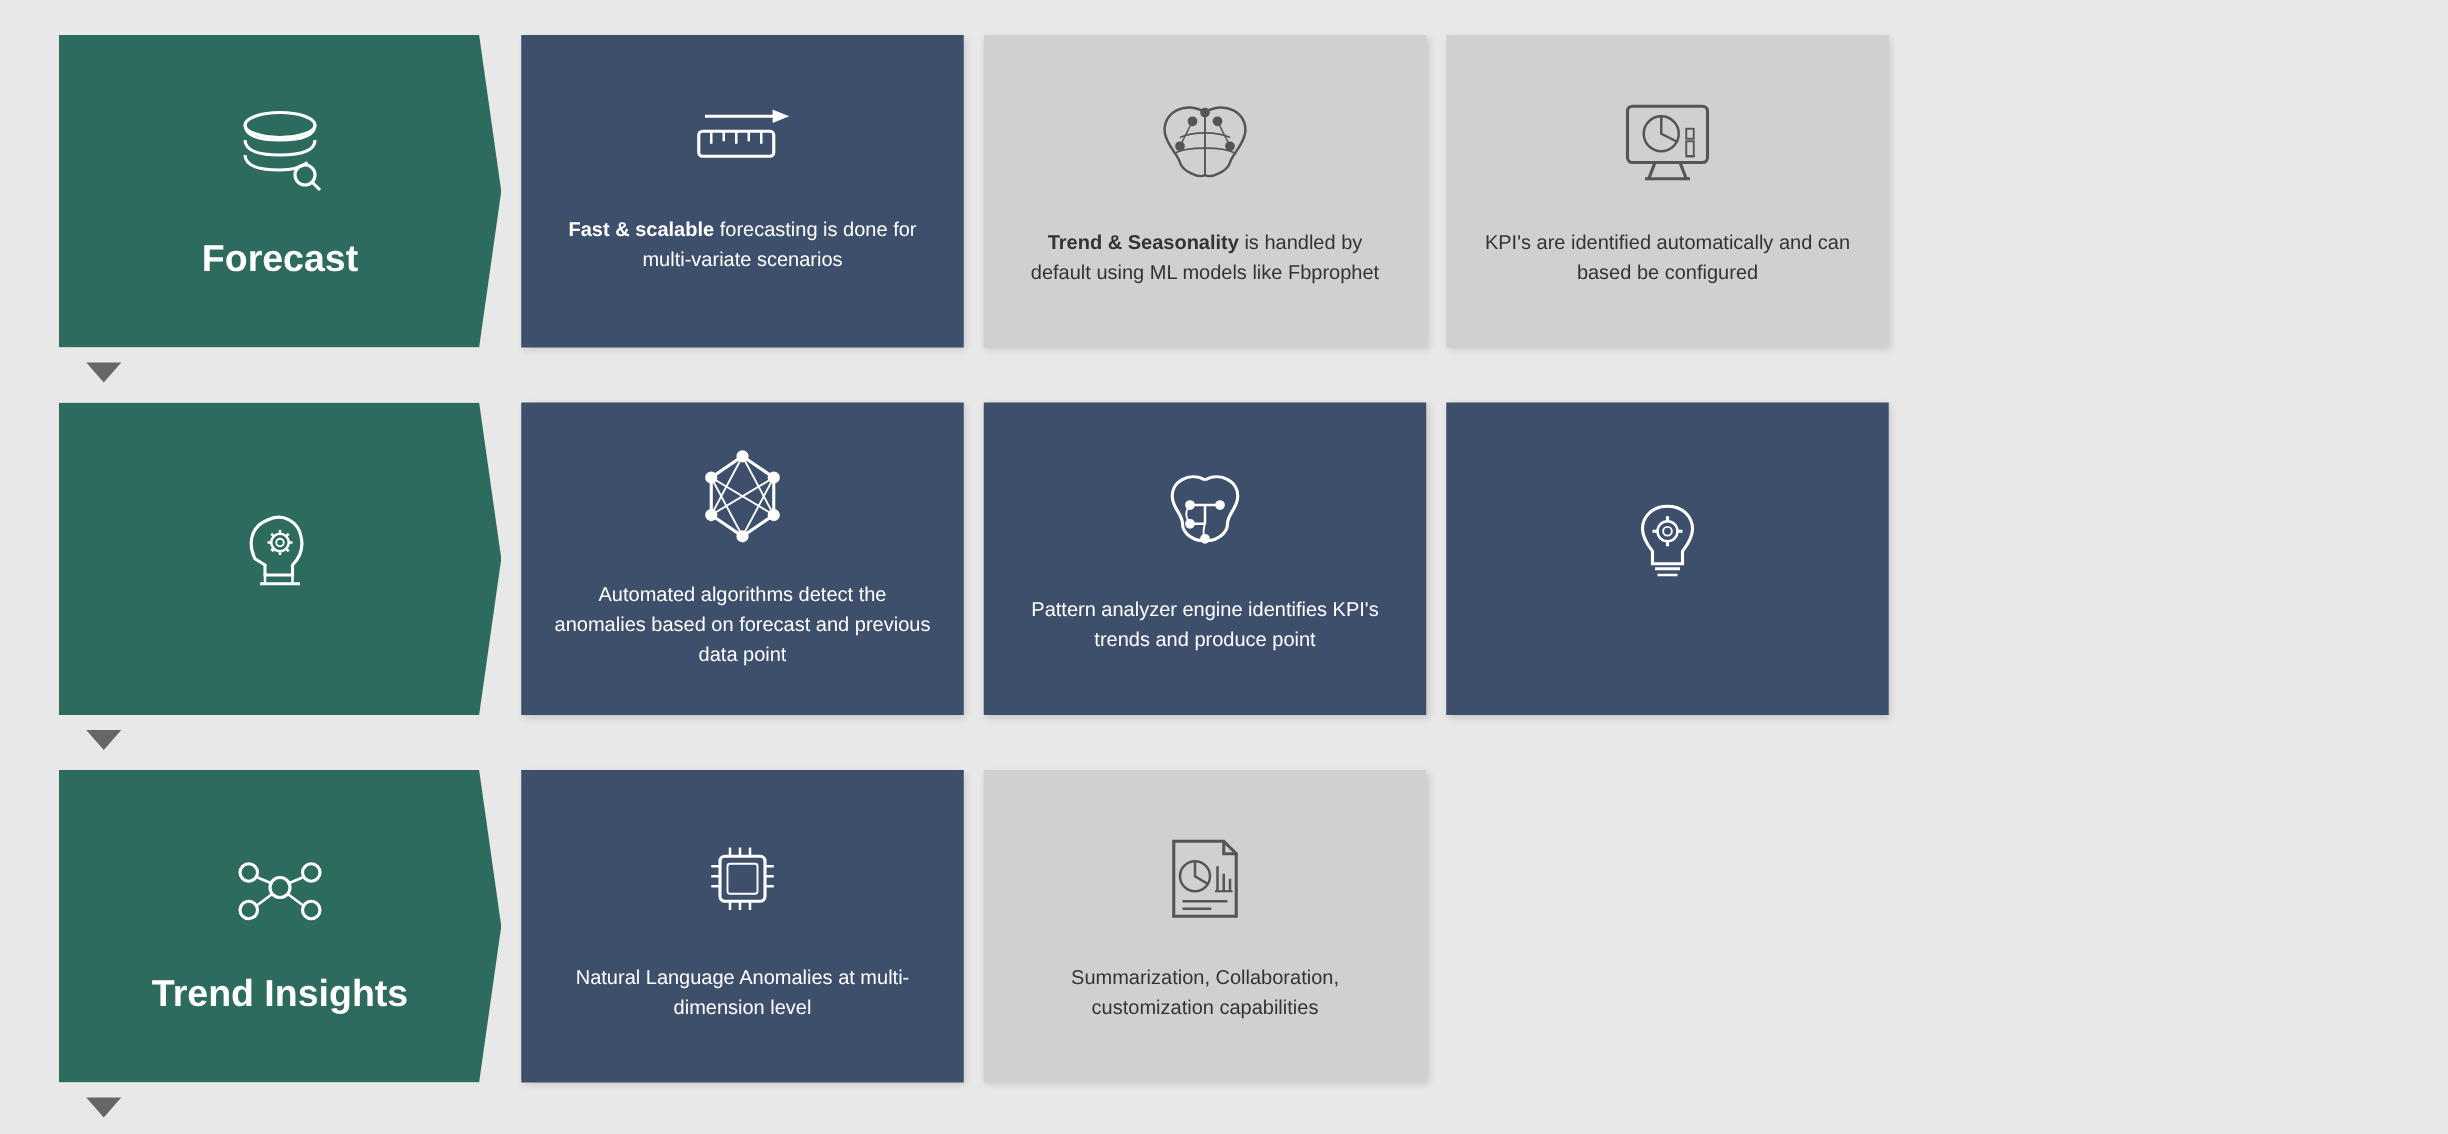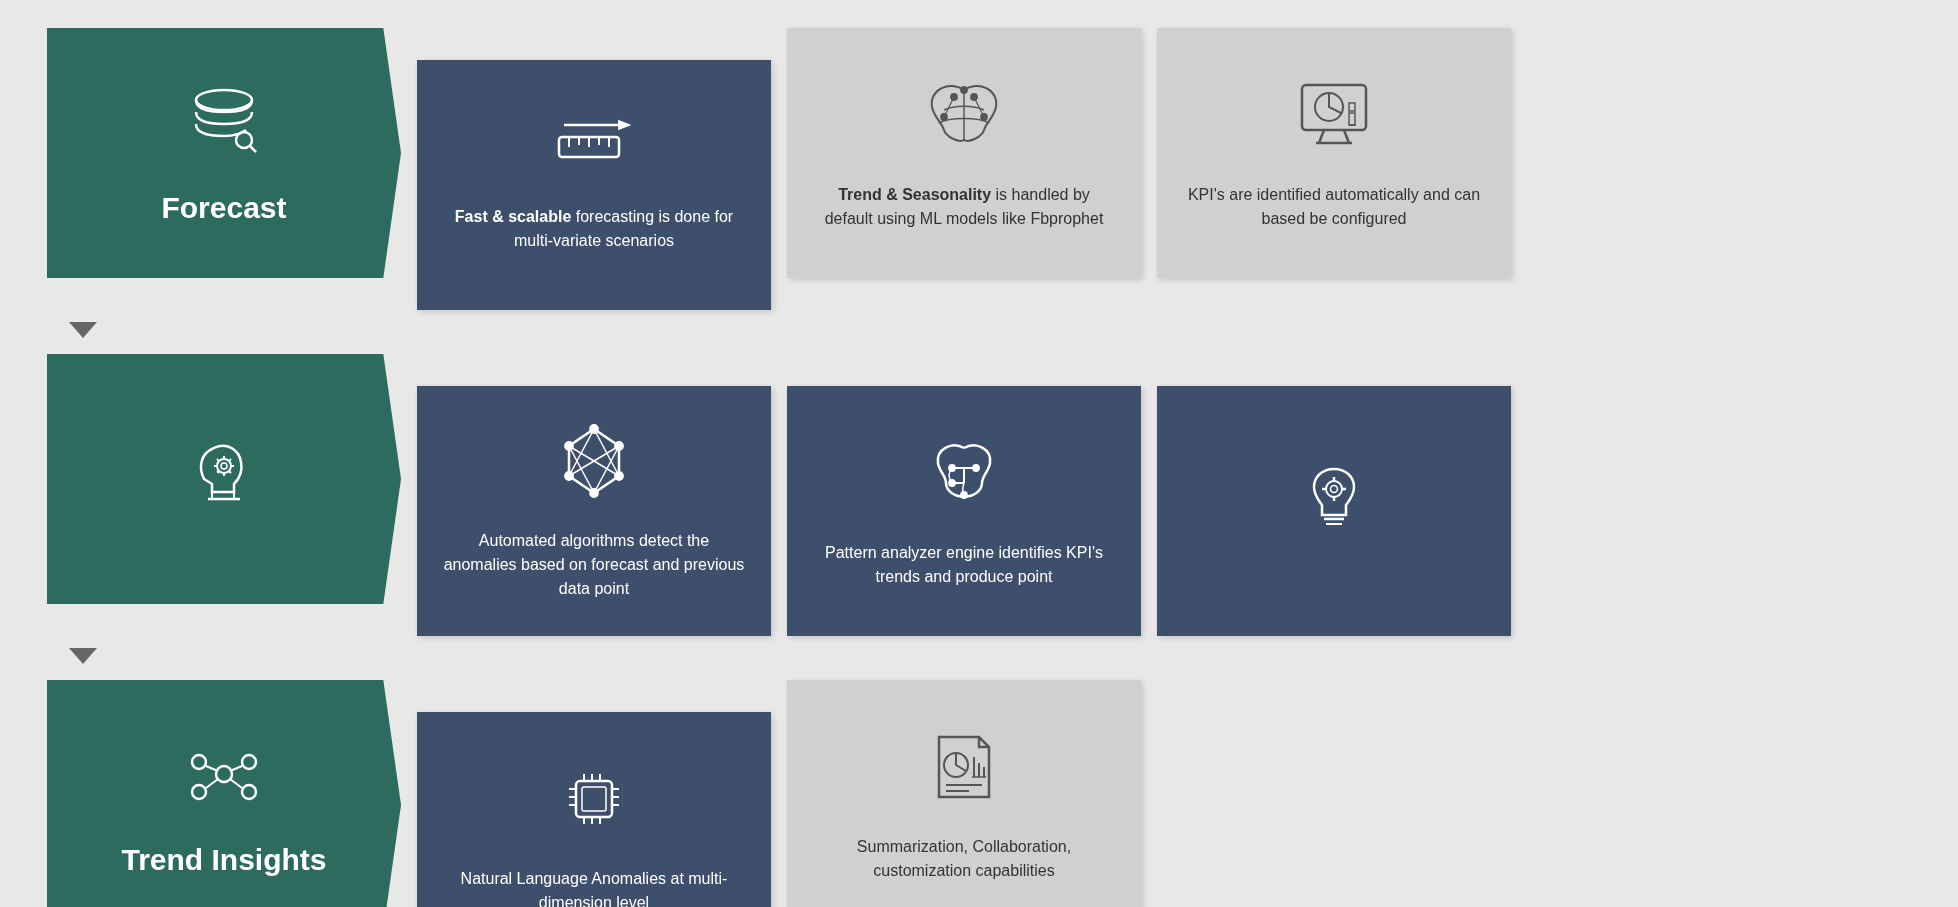--- a/index.html
+++ b/index.html
@@ -53,21 +53,20 @@
     .cell-dark {
       background: #3d4f6b;
       color: #fff;
       display: flex;
       flex-direction: column;
       align-items: center;
       justify-content: center;
       padding: 30px 25px;
       min-height: 250px;
       text-align: center;
-      margin-top: 32px;
     }
     .cell-dark .cell-icon {
       font-size: 60px;
       margin-bottom: 18px;
       line-height: 1;
     }
     .cell-dark .cell-text {
       font-size: 16px;
       line-height: 1.5;
     }

